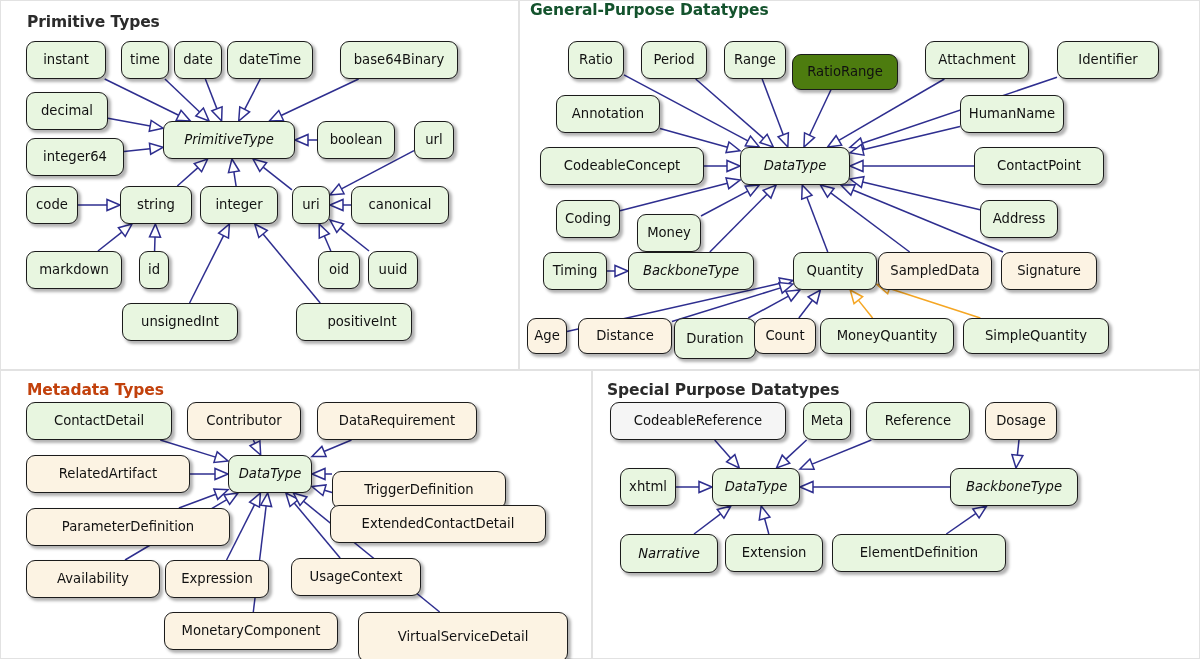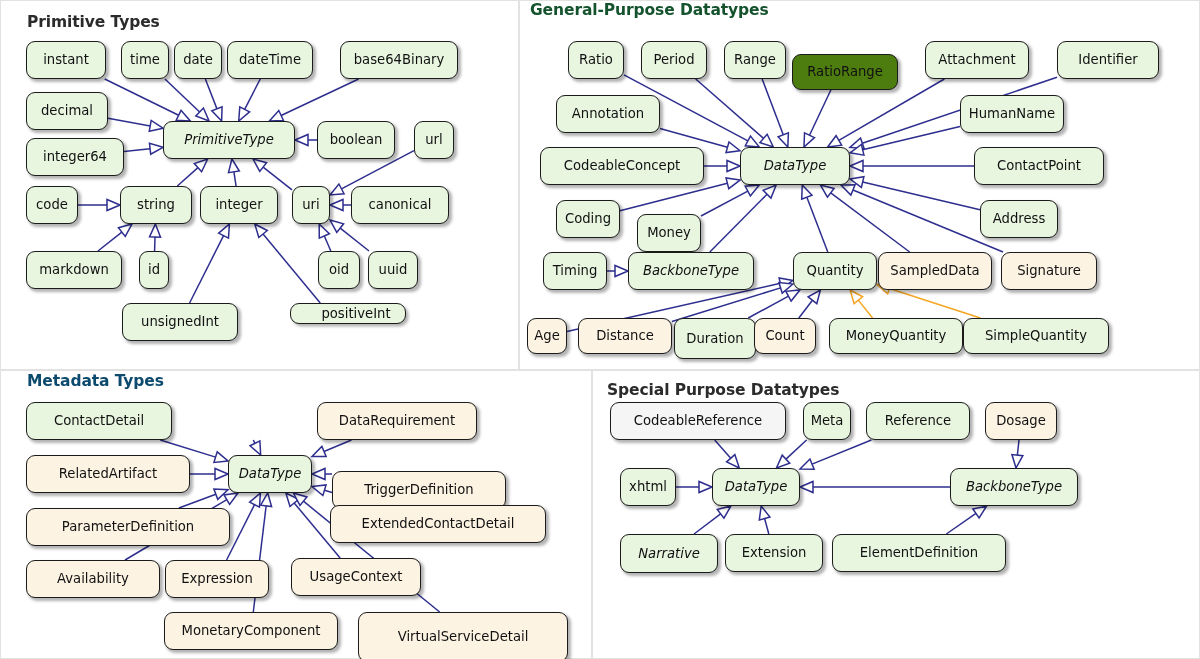--- a/index.html
+++ b/index.html
@@ -30,21 +30,21 @@
 </style>
 </head>
 <body>
 
 <div id="root">
     <div class="panel" style="left: 0px; top: 0px; width: 519px; height: 370px; border-color: rgb(226, 226, 226);"></div>
     <div class="panel-title" style="left: 27px; top: 13px; color: rgb(43, 43, 43);">Primitive Types</div>
     <div class="panel" style="left: 519px; top: 0px; width: 681px; height: 370px; border-color: rgb(226, 226, 226);"></div>
     <div class="panel-title" style="left: 530px; top: 1px; color: #14532d;">General-Purpose Datatypes</div>
     <div class="panel" style="left: 0px; top: 370px; width: 592px; height: 289px; border-color: rgb(226, 226, 226);"></div>
-    <div class="panel-title" style="left: 27px; top: 372px; color: #0c4a6e;">Metadata Types</div>
+    <div class="panel-title" style="left: 27px; top: 381px; color: #c2410c;">Metadata Types</div>
     <div class="panel" style="left: 592px; top: 370px; width: 608px; height: 289px; border-color: rgb(226, 226, 226);"></div>
     <div class="panel-title" style="left: 607px; top: 381px; color: rgb(43, 43, 43);">Special Purpose Datatypes</div>
     <svg class="wires" width="1200" height="659">
       <g>
         <line x1="104.7125" y1="79" x2="178.61730616589023" y2="115.2722975047314" stroke="#2e2e8f" stroke-width="1.5"></line>
         <polygon points="190.2875,121 176.19404741789197,120.20968720377785 181.0405649138885,110.33490780568495" fill="#ffffff" stroke="#2e2e8f" stroke-width="1.5" stroke-linejoin="miter"></polygon>
       </g>
       <g>
         <line x1="164.95" y1="79" x2="199.63620689655173" y2="112.0344827586207" stroke="#2e2e8f" stroke-width="1.5"></line>
         <polygon points="209.05,121 195.84310344827585,116.01724137931035 203.4293103448276,108.05172413793105" fill="#ffffff" stroke="#2e2e8f" stroke-width="1.5" stroke-linejoin="miter"></polygon>
@@ -355,21 +355,21 @@
     </div>
     <div class="node green" style="left: 318px; top: 251px; width: 42px; height: 38px; background: rgb(232, 246, 224); border-color: rgb(27, 27, 27);">
       <span>oid</span>
     </div>
     <div class="node green" style="left: 368px; top: 251px; width: 50px; height: 38px; background: rgb(232, 246, 224); border-color: rgb(27, 27, 27);">
       <span>uuid</span>
     </div>
     <div class="node green" style="left: 122px; top: 303px; width: 116px; height: 38px; background: rgb(232, 246, 224); border-color: rgb(27, 27, 27);">
       <span>unsignedInt</span>
     </div>
-    <div class="node green" style="left: 290px; top: 303px; width: 116px; height: 21px; background: rgb(232, 246, 224); border-color: rgb(27, 27, 27); padding-left: 16px;">
+    <div class="node green" style="left: 296px; top: 303px; width: 116px; height: 38px; background: rgb(232, 246, 224); border-color: rgb(27, 27, 27); padding-left: 16px;">
       <span>positiveInt</span>
     </div>
     <div class="node green" style="left: 568px; top: 41px; width: 56px; height: 38px; background: rgb(232, 246, 224); border-color: rgb(27, 27, 27);">
       <span>Ratio</span>
     </div>
     <div class="node green" style="left: 641px; top: 41px; width: 66px; height: 38px; background: rgb(232, 246, 224); border-color: rgb(27, 27, 27);">
       <span>Period</span>
     </div>
     <div class="node green" style="left: 724px; top: 41px; width: 62px; height: 38px; background: rgb(232, 246, 224); border-color: rgb(27, 27, 27);">
       <span>Range</span>
@@ -427,28 +427,31 @@
     </div>
     <div class="node cream" style="left: 578px; top: 318px; width: 94px; height: 36px; background: rgb(252, 243, 227); border-color: rgb(27, 27, 27);">
       <span>Distance</span>
     </div>
     <div class="node green" style="left: 674px; top: 318px; width: 82px; height: 41px; background: rgb(232, 246, 224); border-color: rgb(27, 27, 27);">
       <span>Duration</span>
     </div>
     <div class="node cream" style="left: 754px; top: 318px; width: 62px; height: 36px; background: rgb(252, 243, 227); border-color: rgb(27, 27, 27);">
       <span>Count</span>
     </div>
-    <div class="node green" style="left: 820px; top: 318px; width: 134px; height: 36px; background: rgb(232, 246, 224); border-color: rgb(27, 27, 27); margin-left: 9px;">
+    <div class="node green" style="left: 820px; top: 318px; width: 134px; height: 36px; background: rgb(232, 246, 224); border-color: rgb(27, 27, 27);">
       <span>MoneyQuantity</span>
     </div>
     <div class="node green" style="left: 963px; top: 318px; width: 146px; height: 36px; background: rgb(232, 246, 224); border-color: rgb(27, 27, 27);">
       <span>SimpleQuantity</span>
     </div>
     <div class="node green" style="left: 26px; top: 402px; width: 146px; height: 38px; background: rgb(232, 246, 224); border-color: rgb(27, 27, 27);">
       <span>ContactDetail</span>
+    </div>
+    <div class="node cream" style="left: 187px; top: 402px; width: 114px; height: 38px; background: rgb(252, 243, 227); border-color: rgb(27, 27, 27);">
+      <span>Contributor</span>
     </div>
     <div class="node cream" style="left: 317px; top: 402px; width: 160px; height: 38px; background: rgb(252, 243, 227); border-color: rgb(27, 27, 27);">
       <span>DataRequirement</span>
     </div>
     <div class="node cream" style="left: 26px; top: 455px; width: 164px; height: 38px; background: rgb(252, 243, 227); border-color: rgb(27, 27, 27);">
       <span>RelatedArtifact</span>
     </div>
     <div class="node green abstract" style="left: 228px; top: 455px; width: 84px; height: 38px; background: rgb(232, 246, 224); border-color: rgb(27, 27, 27);">
       <span>DataType</span>
     </div>

